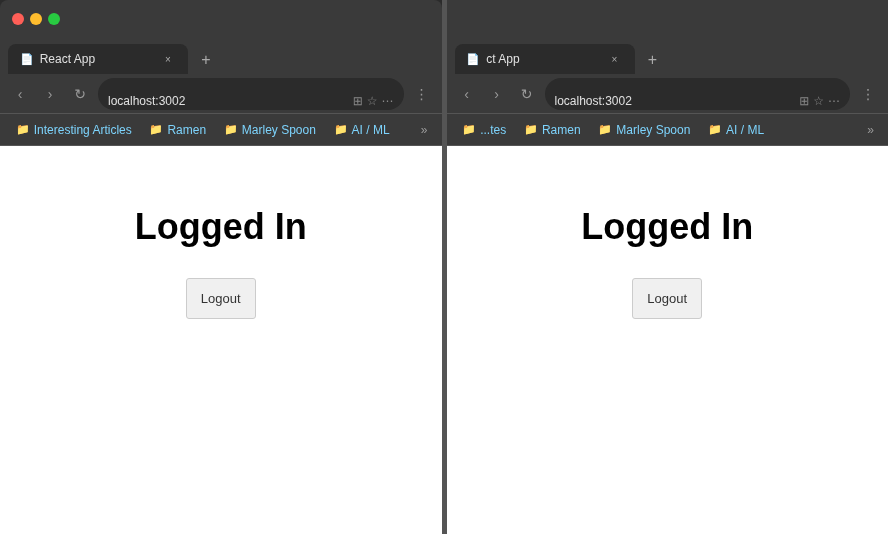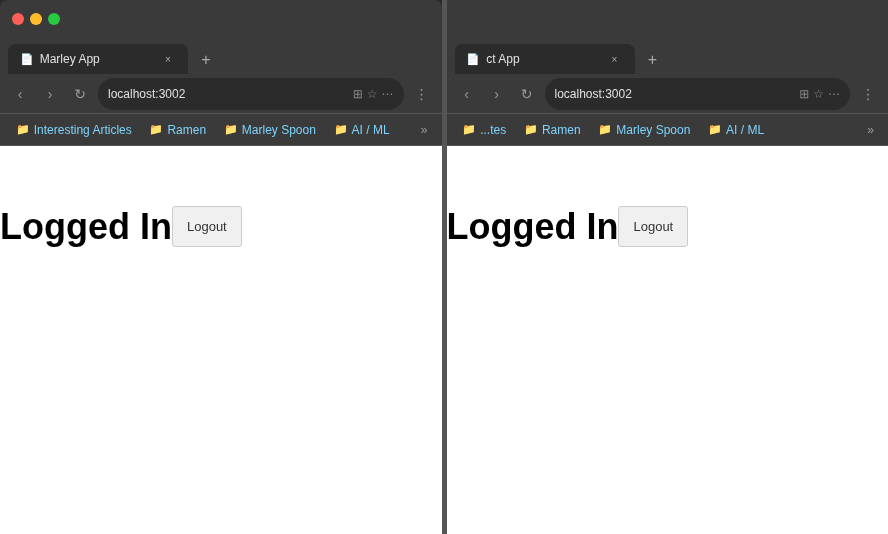--- a/index.html
+++ b/index.html
@@ -146,21 +146,21 @@
       border-radius: 4px;
       cursor: pointer;
     }
 
     .url-bar {
       flex: 1;
       background: #2b2b2b;
       border-radius: 20px;
       height: 28px;
       display: flex;
-      align-items: center;
+      align-items: flex-start;
       padding: 16px 10px;
       gap: 6px;
     }
 
     .url-text {
       font-size: 12px;
       color: #e0e0e0;
     }
 
     .url-icons {
@@ -214,22 +214,22 @@
       font-size: 12px;
       padding: 3px 6px;
       cursor: pointer;
     }
 
     
     .page-content {
       background: #ffffff;
       flex: 1;
       display: flex;
-      flex-direction: row;
-      align-items: flex-start;
+      flex-direction: column;
+      align-items: center;
       justify-content: flex-start;
       padding-top: 60px;
     }
 
     .page-heading {
       font-size: 36px;
       font-weight: 700;
       color: #000;
       margin-bottom: 30px;
     }
@@ -262,21 +262,21 @@
       <div class="traffic-lights">
         <div class="traffic-light red"></div>
         <div class="traffic-light yellow"></div>
         <div class="traffic-light green"></div>
       </div>
     </div>
 
     <div class="tab-bar">
       <div class="tab">
         <span class="tab-icon">📄</span>
-        <span class="tab-title">Marley App</span>
+        <span class="tab-title">React App</span>
         <div class="tab-close">×</div>
       </div>
       <div class="tab-new">+</div>
     </div>
 
     <div class="address-bar">
       <div class="nav-btn">‹</div>
       <div class="nav-btn">›</div>
       <div class="nav-btn">↻</div>
       <div class="url-bar">

